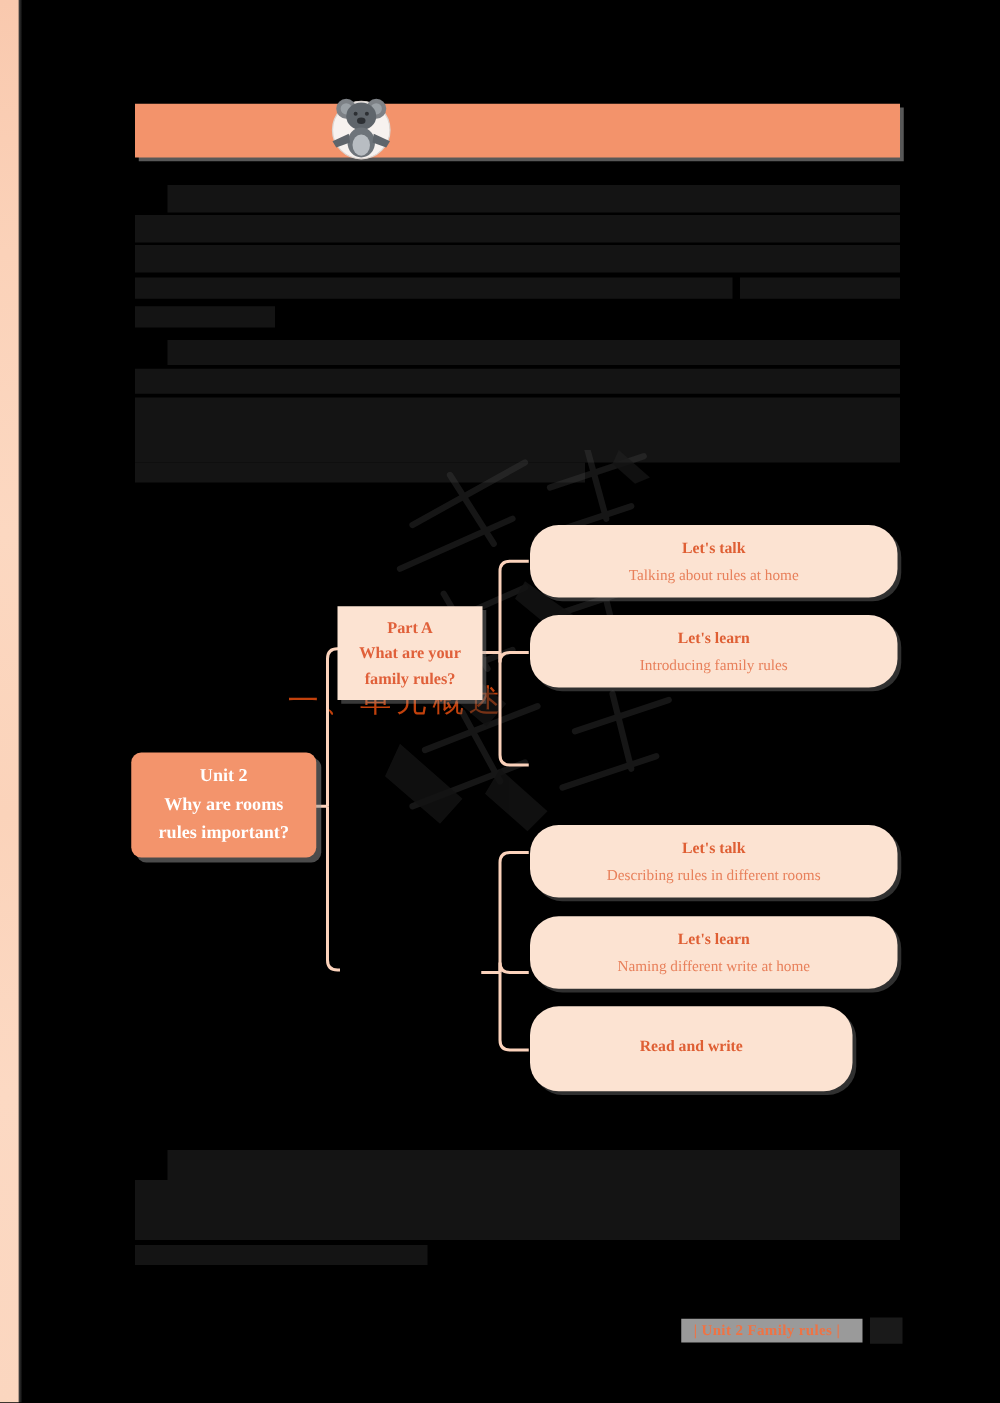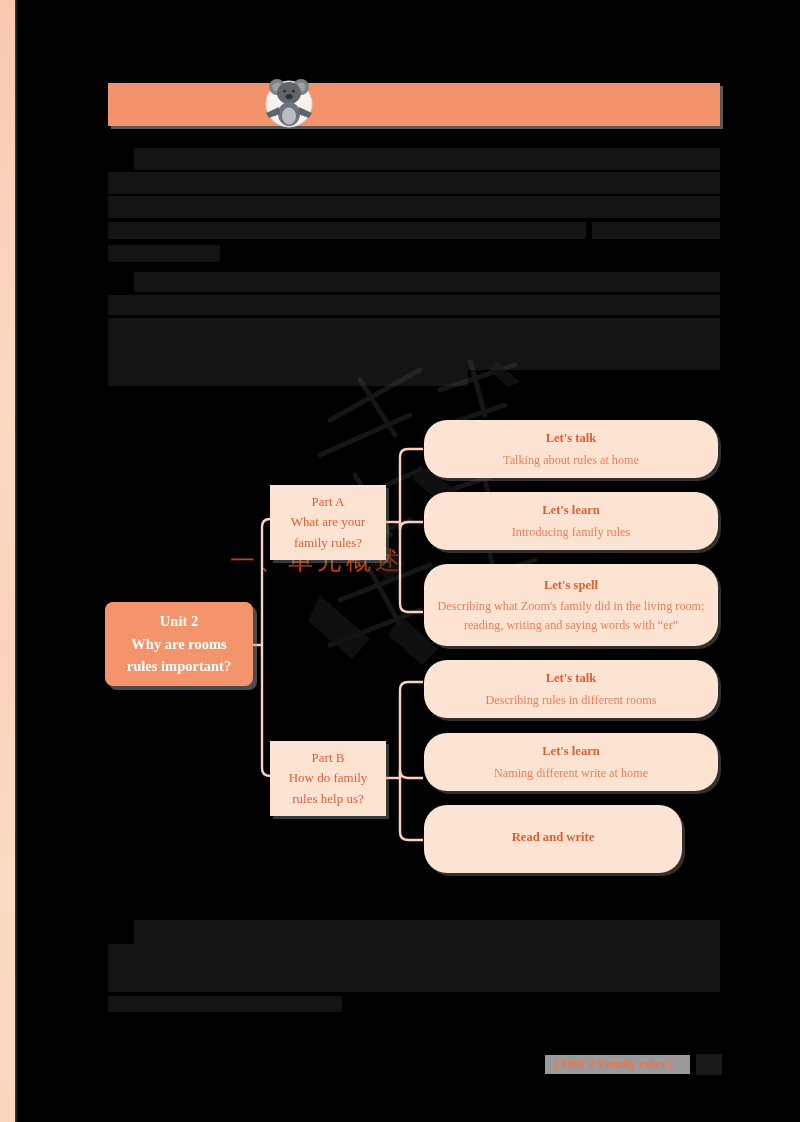--- a/index.html
+++ b/index.html
@@ -108,21 +108,21 @@
     background: #f3946c;
     color: #ffffff;
     border-radius: 8px;
     font-weight: bold;
     font-size: 14.5px;
     box-shadow: 4px 4px 0 rgba(150,150,150,.5);
   }
   .node-part {
     background: #fce3d2;
     color: #e0603a;
-    font-weight: normal;
+    font-weight: bold;
     font-size: 13px;
     box-shadow: 3px 3px 0 rgba(160,160,160,.35);
   }
   .node-leaf {
     background: #fce3d2;
     color: #e2724a;
     font-size: 12.2px;
     padding: 8px 12px;
     box-shadow: 3px 3px 0 rgba(160,160,160,.3);
     border-radius: 23px;
@@ -264,40 +264,31 @@
     <div>Why are rooms</div>
     <div>rules important?</div>
   </div>
 
   <div class="node node-part" style="left:270px; top:485px; width:116px; height:75px;">
     <div>Part A</div>
     <div>What are your</div>
     <div>family rules?</div>
   </div>
 
-  <div class="node node-part" style="left:270px; top:741px; width:116px; height:75px;">
-    <div>Part B</div>
-    <div>How do family</div>
-    <div>rules help us?</div>
-  </div>
 
   <div class="node node-leaf" style="left:424px; top:420px; width:294px; height:58px;">
     <div class="leaf-title">Let's talk</div>
     <div class="leaf-desc">Talking about rules at home</div>
   </div>
 
   <div class="node node-leaf" style="left:424px; top:492px; width:294px; height:58px;">
     <div class="leaf-title">Let's learn</div>
     <div class="leaf-desc">Introducing family rules</div>
   </div>
 
-  <div class="node node-leaf" style="left:424px; top:564px; width:294px; height:82px;">
-    <div class="leaf-title">Let's spell</div>
-    <div class="leaf-desc">Describing what Zoom's family did in the living room; reading, writing and saying words with “er”</div>
-  </div>
 
   <div class="node node-leaf" style="left:424px; top:660px; width:294px; height:58px;">
     <div class="leaf-title">Let's talk</div>
     <div class="leaf-desc">Describing rules in different rooms</div>
   </div>
 
   <div class="node node-leaf" style="left:424px; top:733px; width:294px; height:58px;">
     <div class="leaf-title">Let's learn</div>
     <div class="leaf-desc">Naming different write at home</div>
   </div>

